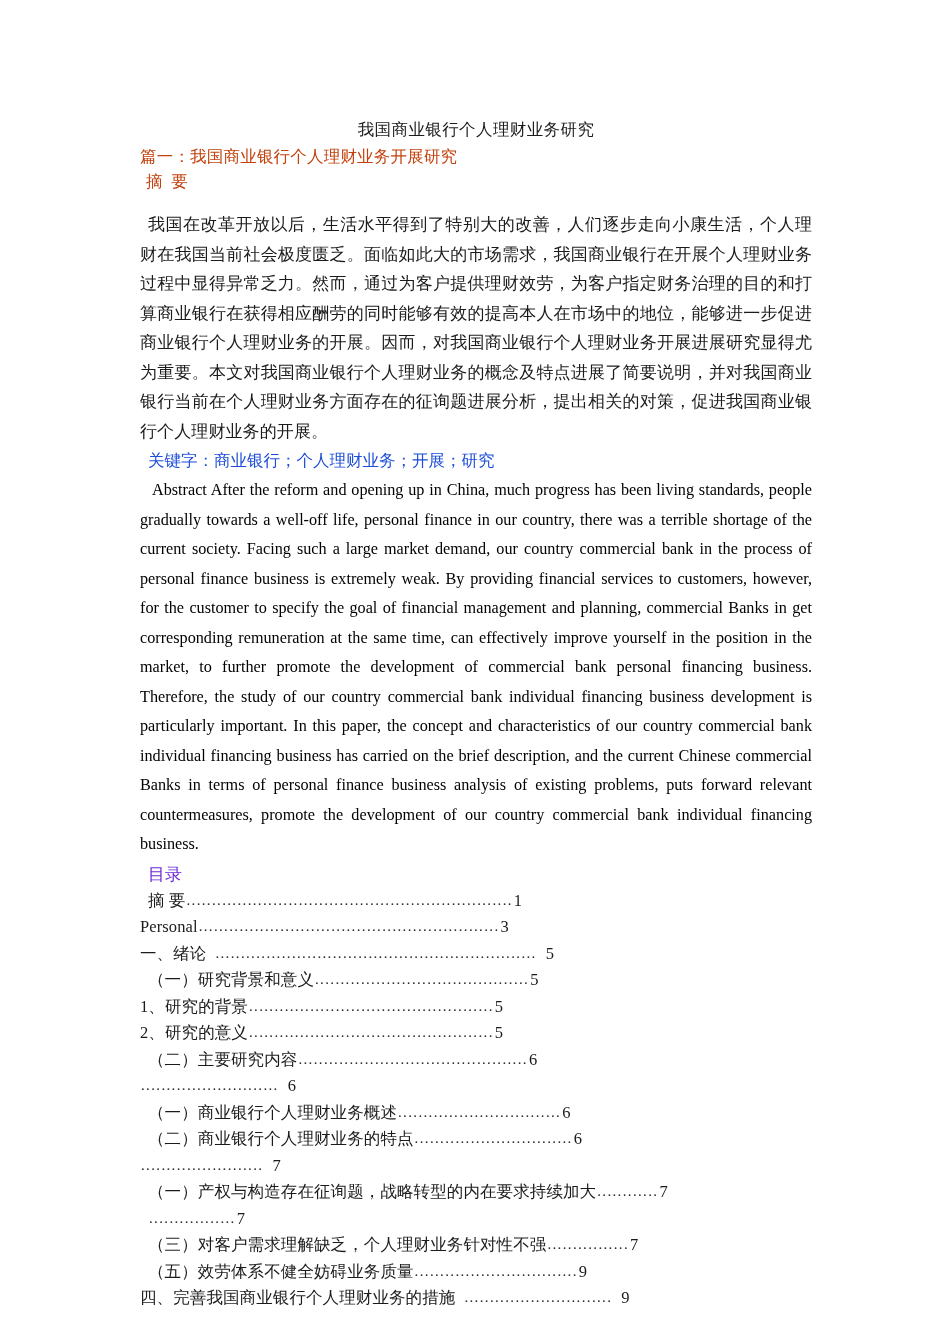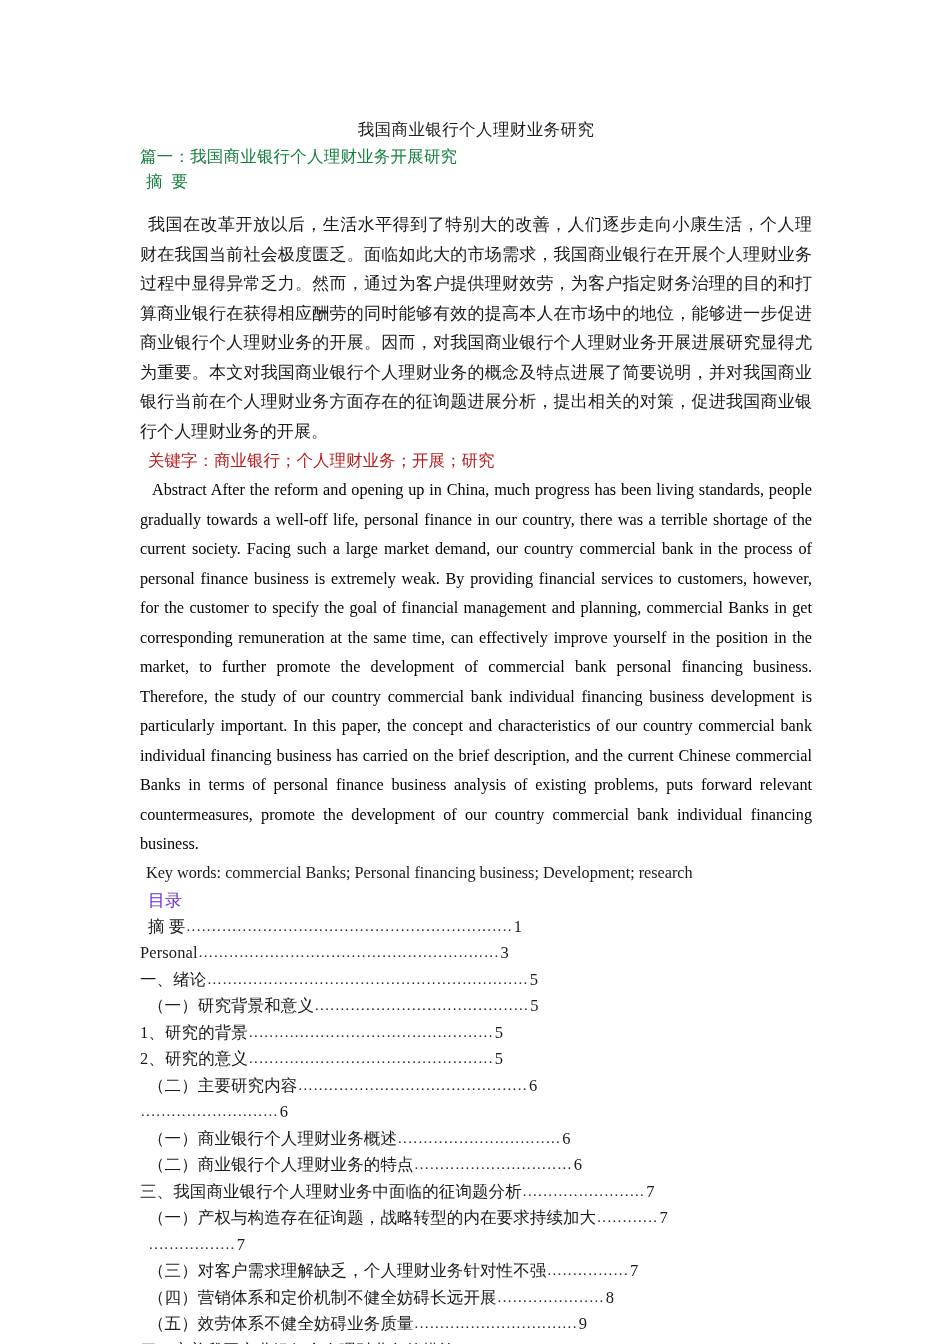--- a/index.html
+++ b/index.html
@@ -40,21 +40,21 @@
     font-weight: normal;
     color: #1b1b1b;
   }
 
   
   .cjk-line {
     font-size: 16.5px;
     line-height: 25px;
     letter-spacing: 0.2px;
     white-space: pre;
-    color: #15803d;
+    color: #c2410c;
   }
   .indent-1 { padding-left: 6px; }
 
   
   .cjk-para {
     font-size: 17px;
     line-height: 29.5px;
     text-align: justify;
     text-justify: inter-character;
     text-align-last: left;
@@ -84,21 +84,21 @@
     padding-left: 6px;
     color: #1b1b1b;
   }
 
   
   .kw-line {
     font-size: 16.5px;
     line-height: 30px;
     padding-left: 8px;
     white-space: pre;
-    color: #b91c1c;
+    color: #1d4ed8;
   }
 
   
   .toc {
     margin-top: 2px;
   }
   .toc-heading {
     font-size: 17px;
     line-height: 26px;
     padding-left: 8px;
@@ -124,21 +124,21 @@
     color: #2a2a2a;
     margin: 0 1px;
     position: relative;
     top: -1px;
   }
   .toc-row .toc-page {
     flex: 0 0 auto;
     font-size: 16.5px;
     font-family: "Liberation Serif", serif;
   }
-  .toc-row.lvl0 { padding-left: 0px; }
+  .toc-row.lvl0 { padding-left: 0px; gap: 8px; }
   .toc-row.lvl1 { padding-left: 8px; }
   .toc-row.lvl2 { padding-left: 0px; }
 </style>
 </head>
 <body>
 
 <div class="page">
   <div class="content">
 
     <div class="doc-title">我国商业银行个人理财业务研究</div>
@@ -146,21 +146,20 @@
     <div class="cjk-line">篇一：我国商业银行个人理财业务开展研究</div>
 
     <div class="cjk-line indent-1">摘  要</div>
 
     <p class="cjk-para first-indent">我国在改革开放以后，生活水平得到了特别大的改善，人们逐步走向小康生活，个人理财在我国当前社会极度匮乏。面临如此大的市场需求，我国商业银行在开展个人理财业务过程中显得异常乏力。然而，通过为客户提供理财效劳，为客户指定财务治理的目的和打算商业银行在获得相应酬劳的同时能够有效的提高本人在市场中的地位，能够进一步促进商业银行个人理财业务的开展。因而，对我国商业银行个人理财业务开展进展研究显得尤为重要。本文对我国商业银行个人理财业务的概念及特点进展了简要说明，并对我国商业银行当前在个人理财业务方面存在的征询题进展分析，提出相关的对策，促进我国商业银行个人理财业务的开展。</p>
 
     <div class="kw-line">关键字：商业银行；个人理财业务；开展；研究</div>
 
     <p class="eng-para first-indent">Abstract  After the reform and opening up in China, much progress has been living standards, people gradually towards a well-off life, personal finance in our country, there was a terrible shortage of the current society. Facing such a large market demand, our country commercial bank in the process of personal finance business is extremely weak. By providing financial services to customers, however, for the customer to specify the goal of financial management and planning, commercial Banks in get corresponding remuneration at the same time, can effectively improve yourself in the position in the market, to further promote the development of commercial bank personal financing business. Therefore, the study of our country commercial bank individual financing business development is particularly important. In this paper, the concept and characteristics of our country commercial bank individual financing business has carried on the brief description, and the current Chinese commercial Banks in terms of personal finance business analysis of existing problems, puts forward relevant countermeasures, promote the development of our country commercial bank individual financing business.</p>
 
-    <div class="eng-line">Key words: commercial Banks; Personal financing business; Development; research</div>
 
     <div class="toc">
       <div class="toc-heading">目录</div>
       <div id="toc-rows">
           <div class="toc-row lvl1">
             <span class="toc-label">摘  要</span>
             <span class="toc-dots">................................................................</span>
             <span class="toc-page">1</span>
           </div>
           <div class="toc-row lvl2">
@@ -201,42 +200,36 @@
             <span class="toc-label">（一）商业银行个人理财业务概述 </span>
             <span class="toc-dots">................................</span>
             <span class="toc-page">6</span>
           </div>
           <div class="toc-row lvl1">
             <span class="toc-label">（二）商业银行个人理财业务的特点 </span>
             <span class="toc-dots">...............................</span>
             <span class="toc-page">6</span>
           </div>
           <div class="toc-row lvl0">
-            <span class="toc-label">三、我国商业银行个人理财业务中面临的征询题分析</span>
             <span class="toc-dots">........................</span>
             <span class="toc-page">7</span>
           </div>
           <div class="toc-row lvl1">
             <span class="toc-label">（一）产权与构造存在征询题，战略转型的内在要求持续加大 </span>
             <span class="toc-dots">............</span>
             <span class="toc-page">7</span>
           </div>
           <div class="toc-row lvl1">
             <span class="toc-dots">.................</span>
             <span class="toc-page">7</span>
           </div>
           <div class="toc-row lvl1">
             <span class="toc-label">（三）对客户需求理解缺乏，个人理财业务针对性不强 </span>
             <span class="toc-dots">................</span>
             <span class="toc-page">7</span>
-          </div>
-          <div class="toc-row lvl1">
-            <span class="toc-label">（四）营销体系和定价机制不健全妨碍长远开展 </span>
-            <span class="toc-dots">.....................</span>
-            <span class="toc-page">8</span>
           </div>
           <div class="toc-row lvl1">
             <span class="toc-label">（五）效劳体系不健全妨碍业务质量 </span>
             <span class="toc-dots">................................</span>
             <span class="toc-page">9</span>
           </div>
           <div class="toc-row lvl0">
             <span class="toc-label">四、完善我国商业银行个人理财业务的措施</span>
             <span class="toc-dots">.............................</span>
             <span class="toc-page">9</span>

